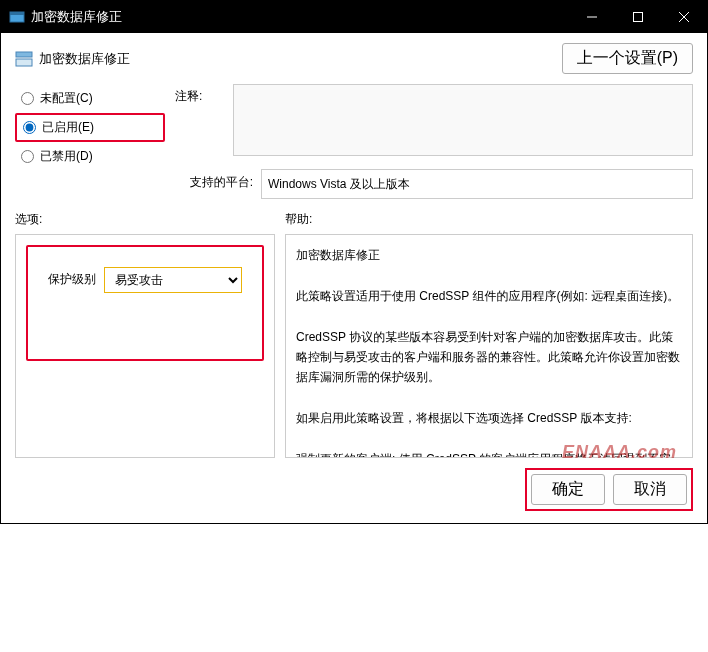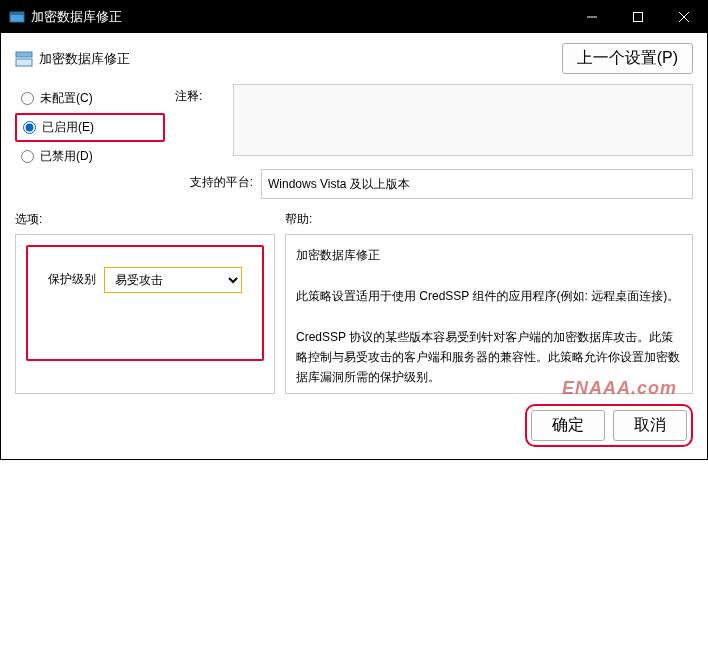--- a/index.html
+++ b/index.html
@@ -1,17 +1,17 @@
 <!DOCTYPE html>
 <html><head>
   <meta charset="utf-8">
   <style>
     * { margin:0; padding:0; box-sizing:border-box; }
     body { font-family:"Microsoft YaHei","Segoe UI",sans-serif; font-size:12px; color:#000; background:#fff; }
-    .window { width:708px; height:460px; border:1px solid #000; background:#fff; display:flex; flex-direction:column; }
+    .window { width:708px; height:524px; border:1px solid #000; background:#fff; display:flex; flex-direction:column; }
     .titlebar { background:#000; color:#fff; height:32px; display:flex; align-items:center; padding:0 0 0 8px; }
     .titlebar-icon { width:16px; height:16px; margin-right:6px; display:flex; align-items:center; justify-content:center; }
     .titlebar-title { flex:1; font-size:13px; }
     .winbtn { width:46px; height:32px; display:flex; align-items:center; justify-content:center; color:#fff; }
 
     .content { flex:1; display:flex; flex-direction:column; padding:10px 14px 0 14px; overflow:hidden; }
 
     .header-row { display:flex; align-items:center; margin-bottom:10px; }
     .header-icon { width:18px; height:18px; margin-right:6px; }
     .header-title { font-size:13px; flex:1; }
@@ -36,21 +36,21 @@
     .options-panel { width:260px; border:1px solid #ccc; padding:10px; }
     .options-panel .opt-row { display:flex; align-items:flex-start; gap:8px; }
     .options-panel .opt-row .opt-label { white-space:nowrap; padding-top:4px; }
     .options-panel select { flex:1; border:1px solid #eab308; padding:4px 6px; font-size:12px; background:#fff; }
     .options-panel .red-box { border:2px solid #e4002b; padding:20px; border-radius:2px; }
 
     .help-panel { flex:1; border:1px solid #ccc; padding:10px; overflow-y:auto; line-height:1.7; white-space:pre-wrap; }
 
     .footer { display:flex; justify-content:flex-end; gap:8px; padding:10px 14px 12px; }
     .footer .btn { min-width:74px; }
-    .footer-highlight { border:2px solid #e4002b; padding:4px; border-radius:10px; display:flex; gap:8px; }
+    .footer-highlight { border:2px solid #e4002b; padding:4px; border-radius:0; display:flex; gap:8px; }
 
     .watermark { position:absolute; right:30px; bottom:60px; color:#b91c1c; font-size:18px; opacity:.55; font-style:italic; pointer-events:none; font-weight:bold; letter-spacing:1px; }
   </style>
 </head>
 <body>
 
 <div class="window" style="position:relative">
   <div class="titlebar">
     <span class="titlebar-icon">
       <svg width="16" height="16" viewBox="0 0 16 16">

